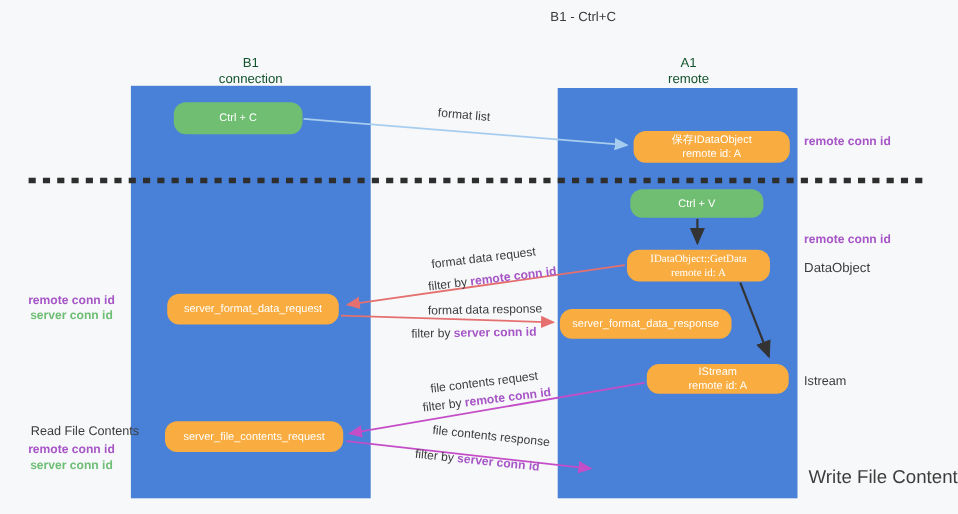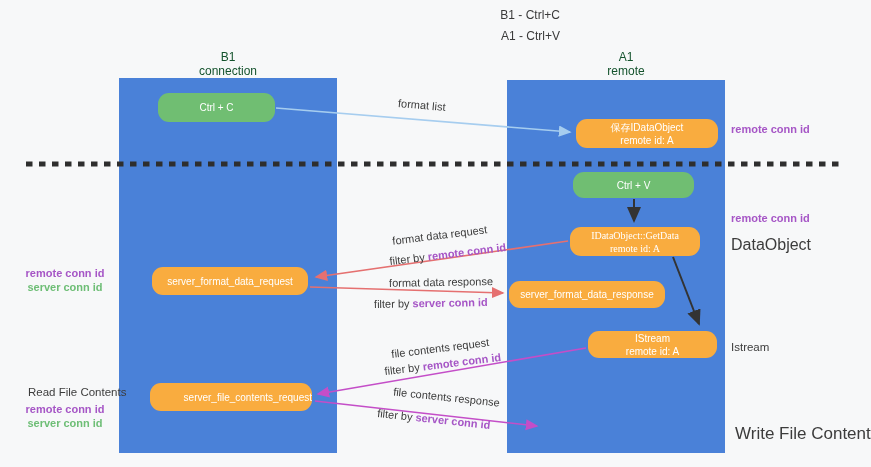--- a/index.html
+++ b/index.html
@@ -36,21 +36,20 @@
   #lbl-file-contents-response{left:393px;top:391px;transform:rotate(6deg);}
   #lbl-filter-server-2{left:377px;top:413px;transform:rotate(6deg);}
 </style>
 </head>
 <body>
 
 <div id="canvas">
 
   <div class="abs title">
     <div>B1 - Ctrl+C</div>
-    <div>A1 - Ctrl+V</div>
   </div>
 
   <div class="abs col-header" style="left:168px;top:50px;">
     <div>B1</div>
     <div>connection</div>
   </div>
   <div class="abs col-header" style="left:566px;top:50px;">
     <div>A1</div>
     <div>remote</div>
   </div>
@@ -115,42 +114,42 @@
 
   <div class="abs node node-orange" style="left:509px;top:281px;width:156px;height:27px;">
     <span>server_format_data_response</span>
   </div>
 
   <div class="abs node node-orange" style="left:588px;top:331px;width:129px;height:27px;">
     <span>IStream</span>
     <span>remote id: A</span>
   </div>
 
-  <div class="abs node node-orange" style="left:150px;top:383px;width:162px;height:28px;align-items:flex-end;">
+  <div class="abs node node-orange" style="left:150px;top:383px;width:162px;height:28px;">
     <span>server_file_contents_request</span>
   </div>
 
 
   <div id="lbl-format-list" class="abs lbl">format list</div>
 
   <div id="lbl-format-data-request" class="abs lbl">format data request</div>
   <div id="lbl-filter-remote-1" class="abs lbl"><span>filter by </span><b class="purple">remote conn id</b></div>
 
   <div id="lbl-format-data-response" class="abs lbl">format data response</div>
   <div id="lbl-filter-server-1" class="abs lbl"><span>filter by </span><b class="purple">server conn id</b></div>
 
   <div id="lbl-file-contents-request" class="abs lbl">file contents request</div>
   <div id="lbl-filter-remote-2" class="abs lbl"><span>filter by </span><b class="purple">remote conn id</b></div>
 
   <div id="lbl-file-contents-response" class="abs lbl">file contents response</div>
   <div id="lbl-filter-server-2" class="abs lbl"><span>filter by </span><b class="purple">server conn id</b></div>
 
   <div class="abs lbl purple-bold" style="left:731px;top:123px;">remote conn id</div>
   <div class="abs lbl purple-bold" style="left:731px;top:212px;">remote conn id</div>
-  <div class="abs lbl" style="left:731px;top:236px;font-size:16px;">DataObject</div>
+  <div class="abs lbl" style="left:731px;top:236px;font-size:12px;">DataObject</div>
   <div class="abs lbl" style="left:731px;top:341px;font-size:11.5px;">Istream</div>
   <div class="abs lbl" style="left:735px;top:424px;font-size:17px;">Write File Contents</div>
 
   <div class="abs lbl side-block" style="left:20px;top:266px;width:90px;">
     <div class="purple-bold">remote conn id</div>
     <div class="green-bold">server conn id</div>
   </div>
   <div class="abs lbl" style="left:28px;top:386px;font-size:11.5px;">Read File Contents</div>
   <div class="abs lbl side-block" style="left:20px;top:402px;width:90px;">
     <div class="purple-bold">remote conn id</div>

